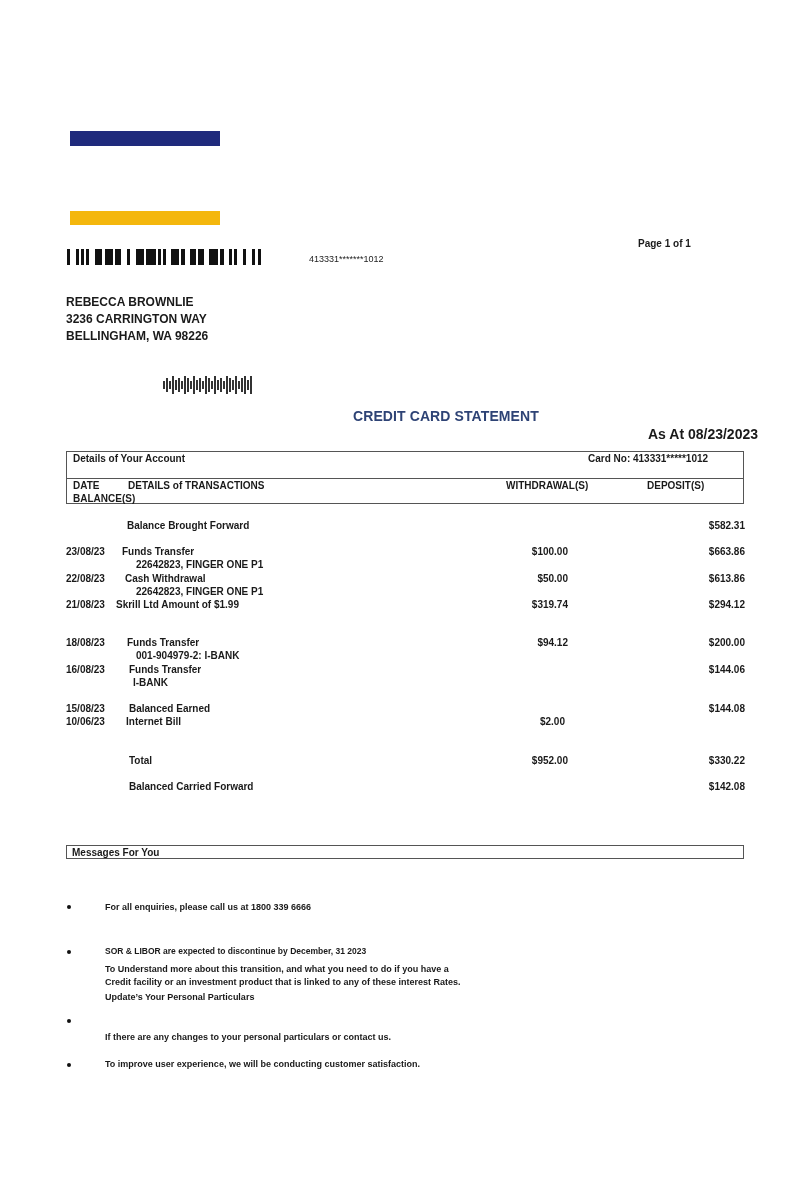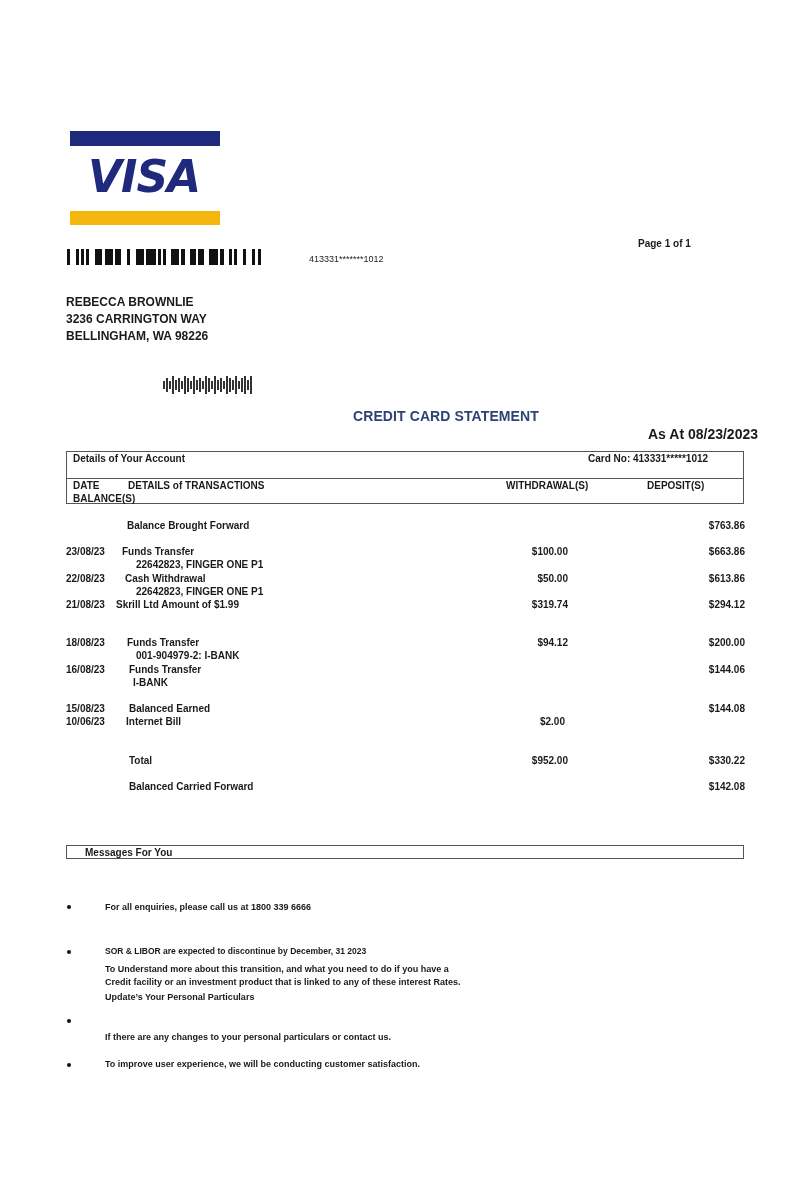--- a/index.html
+++ b/index.html
@@ -45,31 +45,30 @@
     .account-box .lbl { position: absolute; left: 6px; top: 1px; }
     .account-box .card { position: absolute; left: 521px; top: 1px; }
 
     .header-box { left: 66px; top: 478px; width: 678px; height: 26px; font-size: 10px; }
     .header-box .c { position: absolute; }
 
     .row { position: absolute; font-size: 10px; white-space: nowrap; }
     .amt { position: absolute; font-size: 10px; white-space: nowrap; text-align: right; }
 
     .messages-box { left: 66px; top: 845px; width: 678px; height: 14px; font-size: 10px; }
-    .messages-box .lbl { position: absolute; left: 18px; top: 1px; }
+    .messages-box .lbl { position: absolute; left: 5px; top: 1px; }
 
     .msg { position: absolute; font-size: 9px; line-height: 13px; }
     .bullet { position: absolute; width: 4px; height: 4px; border-radius: 50%; background: #111; }
   </style>
 </head>
 <body>
 
 <div class="abs visa-logo">
   <div class="bar-top"></div>
-  <div class="wordmark">VISA</div>
   <div class="bar-bottom"></div>
 </div>
 
 <div class="abs barcode">
   <span style="width:3px;margin-right:6px"></span>
   <span style="width:3px;margin-right:2px"></span>
     <span style="width:3px;margin-right:2px"></span>
     <span style="width:3px;margin-right:6px"></span>
   <span style="width:7px;margin-right:3px"></span>
     <span style="width:8px;margin-right:2px"></span>
@@ -144,21 +143,21 @@
 
 <div class="abs box header-box">
   <span class="c" style="left:6px;top:1px">DATE</span>
   <span class="c" style="left:61px;top:1px">DETAILS of TRANSACTIONS</span>
   <span class="c" style="left:439px;top:1px">WITHDRAWAL(S)</span>
   <span class="c" style="left:580px;top:1px">DEPOSIT(S)</span>
   <span class="c" style="left:6px;top:14px">BALANCE(S)</span>
 </div>
 
 <div class="row" style="left:127px;top:520px">Balance Brought Forward</div>
-<div class="amt" style="right:55px;top:520px">$763.86</div>
+<div class="amt" style="right:55px;top:520px">$582.31</div>
 
 <div>
   <div class="row" style="left:66px;top:546px">23/08/23</div>
   <div class="row" style="left:122px;top:546px">Funds Transfer</div>
   <div class="row" style="left:136px;top:559px">22642823, FINGER ONE P1</div>
   <div class="amt" style="right:232px;top:546px">$100.00</div>
   <div class="amt" style="right:55px;top:546px">$663.86</div>
 </div>
 
 <div>

